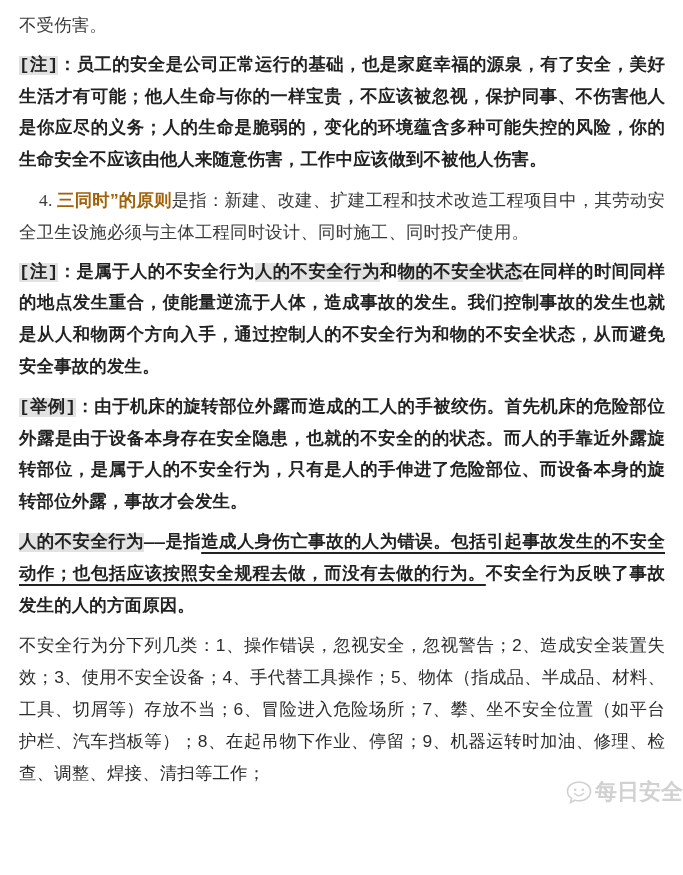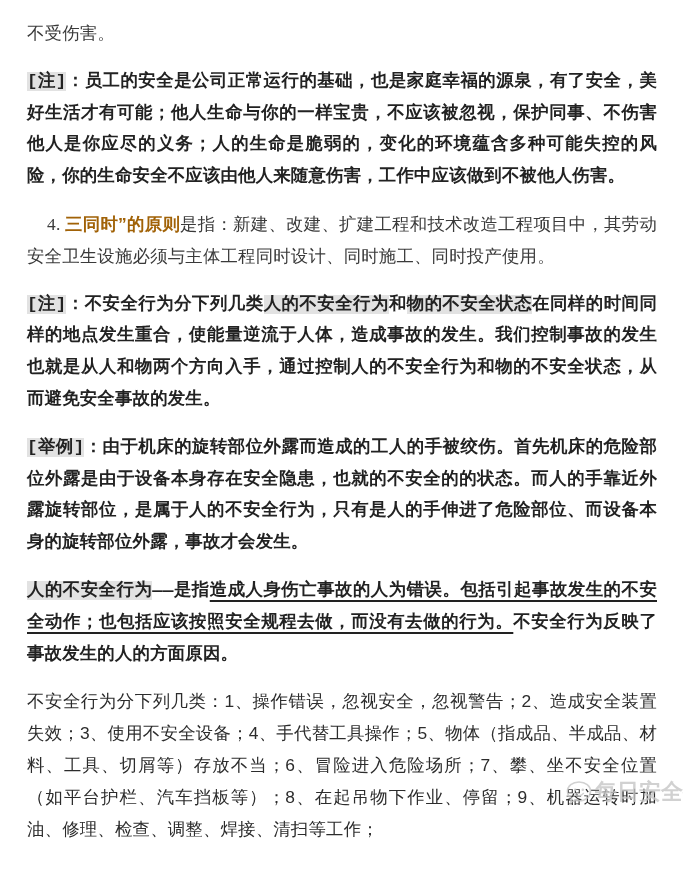--- a/index.html
+++ b/index.html
@@ -5,21 +5,21 @@
   html,body{margin:0;padding:0;background:#ffffff;}
   .page{
     position:relative;
     width:683px;height:875px;
     box-sizing:border-box;
     padding:2px 10px 0 11px;
     background:#ffffff;
     overflow:hidden;
   }
   .para{
-    margin:16px;
+    margin:8px;
     font-size:17.4px;
     line-height:31.8px;
     text-align:justify;
     letter-spacing:0.2px;
     word-break:break-all;
   }
   .serif{font-family:"Liberation Serif","DejaVu Serif",serif;color:#3a3a3a;font-weight:400;}
   .sansb{font-family:Liberation Mono, monospace;color:#222222;font-weight:700;}
   .sans{font-family:"Liberation Sans","DejaVu Sans",sans-serif;color:#2c2c2c;font-weight:400;}
   .inline-sansb{font-family:"Liberation Sans","DejaVu Sans",sans-serif;color:#a16207;font-weight:700;}
@@ -46,21 +46,21 @@
 
   <p class="para serif"><span>不受伤害。</span></p>
 
   <p class="para sansb"><span class="hl">[注]</span><span>：员工的安全是公司正常运行的基础，也是家庭幸福的源泉，有了安全，美好生活才有可能；他人生命与你的一样宝贵，不应该被忽视，保护同事、不伤害他人是你应尽的义务；人的生命是脆弱的，变化的环境蕴含多种可能失控的风险，你的生命安全不应该由他人来随意伤害，工作中应该做到不被他人伤害。</span></p>
 
   <p class="para serif ind1"><span>4. </span><span class="inline-sansb">三同时”的原则</span><span>是指：新建、改建、扩建工程和技术改造工程项目中，其劳动安全卫生设施必须与主体工程同时设计、同时施工、同时投产使用。</span></p>
 
 
 
 
-  <p class="para sansb"><span class="hl">[注]</span><span>：不安全行为分下列几类</span><span class="hl">人的不安全行为</span><span>和</span><span class="hl">物的不安全状态</span><span>在同样的时间同样的地点发生重合，使能量逆流于人体，造成事故的发生。我们控制事故的发生也就是从人和物两个方向入手，通过控制人的不安全行为和物的不安全状态，从而避免安全事故的发生。</span></p>
+  <p class="para sansb"><span class="hl">[注]</span><span>：是属于人的不安全行为</span><span class="hl">人的不安全行为</span><span>和</span><span class="hl">物的不安全状态</span><span>在同样的时间同样的地点发生重合，使能量逆流于人体，造成事故的发生。我们控制事故的发生也就是从人和物两个方向入手，通过控制人的不安全行为和物的不安全状态，从而避免安全事故的发生。</span></p>
 
   <p class="para sansb"><span class="hl">[举例]</span><span>：由于机床的旋转部位外露而造成的工人的手被绞伤。首先机床的危险部位外露是由于设备本身存在安全隐患，也就的不安全的的状态。而人的手靠近外露旋转部位，是属于人的不安全行为，只有是人的手伸进了危险部位、而设备本身的旋转部位外露，事故才会发生。</span></p>
 
   <p class="para sansb"><span class="hl">人的不安全行为</span><span>——是指</span><span class="blacku">造成人身伤亡事故的人为错误。包括引起事故发生的不安全动作；也包括应该按照安全规程去做，而没有去做的行为。</span><span>不安全行为反映了事故发生的人的方面原因。</span></p>
 
   <p class="para sans"><span>不安全行为分下列几类：1、操作错误，忽视安全，忽视警告；2、造成安全装置失效；3、使用不安全设备；4、手代替工具操作；5、物体（指成品、半成品、材料、工具、切屑等）存放不当；6、冒险进入危险场所；7、攀、坐不安全位置（如平台护栏、汽车挡板等）；8、在起吊物下作业、停留；9、机器运转时加油、修理、检查、调整、焊接、清扫等工作；</span></p>
 
   <div class="watermark">
     <span style="display:inline-flex;">
       <svg width="26" height="24" viewBox="0 0 26 24">

